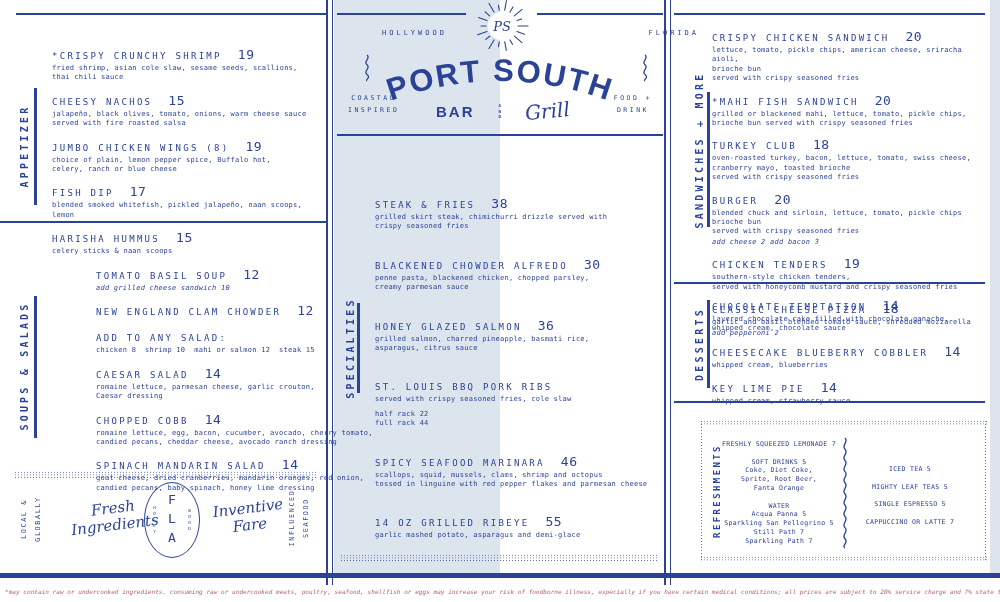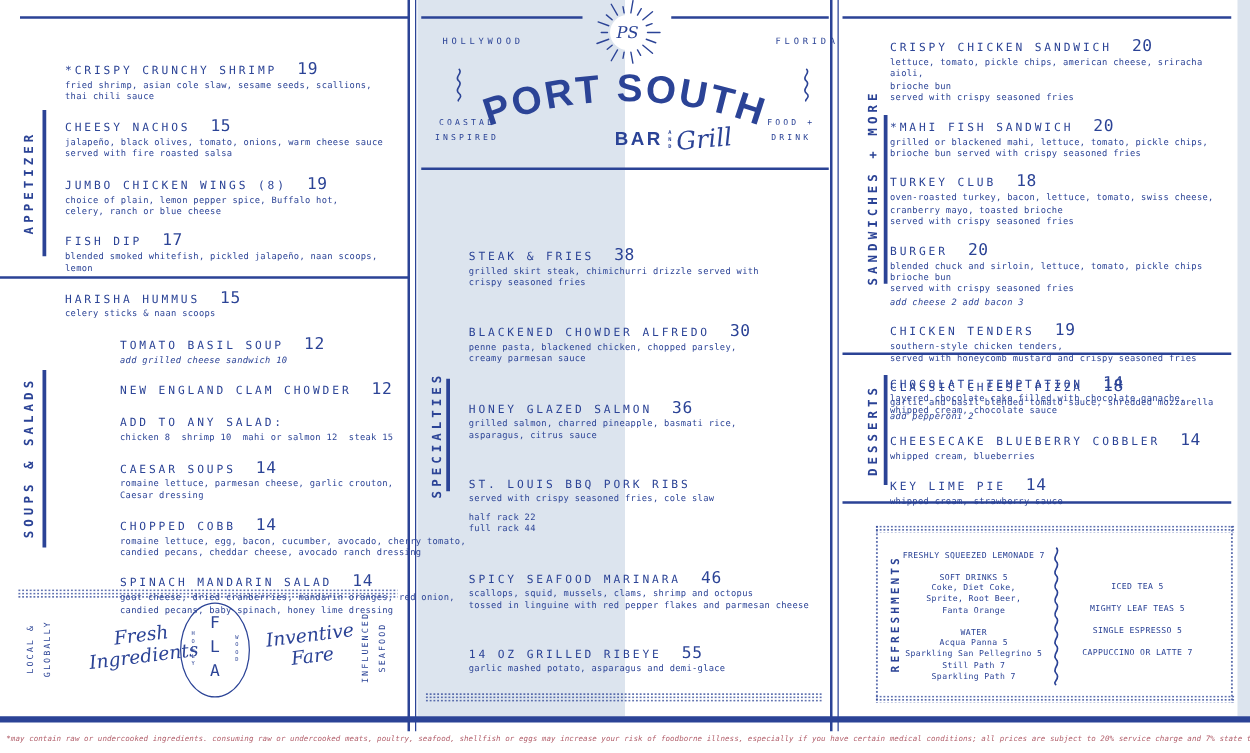--- a/index.html
+++ b/index.html
@@ -23,24 +23,24 @@
   .d{font-size:7px;line-height:9.4px;letter-spacing:.25px;white-space:pre-wrap;margin-top:1px;}
   .ni{font-size:7px;line-height:9.4px;letter-spacing:.25px;white-space:pre-wrap;font-style:italic;margin-top:1px;}
   .np{font-size:7px;line-height:9.4px;letter-spacing:.25px;white-space:pre-wrap;margin-top:5px;}
   
   .vlabel{position:absolute;white-space:nowrap;transform:translate(-50%,-50%) rotate(-90deg);
           font-size:10px;font-weight:bold;letter-spacing:3.2px;}
   .vsmall{position:absolute;white-space:nowrap;transform:translate(-50%,-50%) rotate(-90deg);
           font-size:6.8px;letter-spacing:1.6px;}
   .bar{position:absolute;width:3px;background:#2b4396;}
   
-  .city{position:absolute;font-size:7px;letter-spacing:3px;}
+  .city{position:absolute;font-size:7px;letter-spacing:3px;margin-left:28px;}
   .h6{position:absolute;font-size:6.5px;letter-spacing:2.5px;line-height:11.5px;white-space:pre-wrap;text-align:center;}
-  .barline{position:absolute;left:452px;top:96px;width:134px;height:30px;display:flex;
-           align-items:center;justify-content:flex-end;}
+  .barline{position:absolute;left:436px;top:96px;width:134px;height:30px;display:flex;
+           align-items:center;justify-content:space-between;}
   .bar-word{font-family:"Liberation Sans",sans-serif;font-weight:700;font-size:15px;letter-spacing:2px;}
   .and-word{writing-mode:vertical-rl;text-orientation:upright;font-size:4.2px;letter-spacing:.5px;
             margin:0 3px;font-weight:700;line-height:5px;}
   .grill-word{font-family:"DejaVu Serif",serif;font-style:italic;font-size:20px;transform:rotate(-5deg);}
   
   .script{position:absolute;font-family:"DejaVu Serif",serif;font-style:italic;font-size:15px;
           line-height:17px;text-align:center;white-space:pre-wrap;transform:rotate(-7deg);}
   .fla{position:absolute;left:144px;top:482px;width:56px;height:76px;border:1.6px solid #2b4396;
        border-radius:50%;box-sizing:border-box;}
   .fla-letters{position:absolute;left:50%;top:50%;transform:translate(-50%,-50%);
@@ -151,21 +151,21 @@
     <div class="ni">add grilled cheese sandwich 10</div>
   </div>
   <div class="t">
     <div class="th"><span class="n">NEW ENGLAND CLAM CHOWDER</span><span class="p">12</span></div>
   </div>
   <div class="t">
     <div class="th"><span class="n">ADD TO ANY SALAD:</span></div>
     <div class="d">chicken 8  shrimp 10  mahi or salmon 12  steak 15</div>
   </div>
   <div class="t">
-    <div class="th"><span class="n">CAESAR SOUPS</span><span class="p">14</span></div>
+    <div class="th"><span class="n">CAESAR SALAD</span><span class="p">14</span></div>
     <div class="d">romaine lettuce, parmesan cheese, garlic crouton,
 Caesar dressing</div>
   </div>
   <div class="t">
     <div class="th"><span class="n">CHOPPED COBB</span><span class="p">14</span></div>
     <div class="d">romaine lettuce, egg, bacon, cucumber, avocado, cherry tomato,
 candied pecans, cheddar cheese, avocado ranch dressing</div>
   </div>
   <div class="t">
     <div class="th"><span class="n">SPINACH MANDARIN SALAD</span><span class="p">14</span></div>

